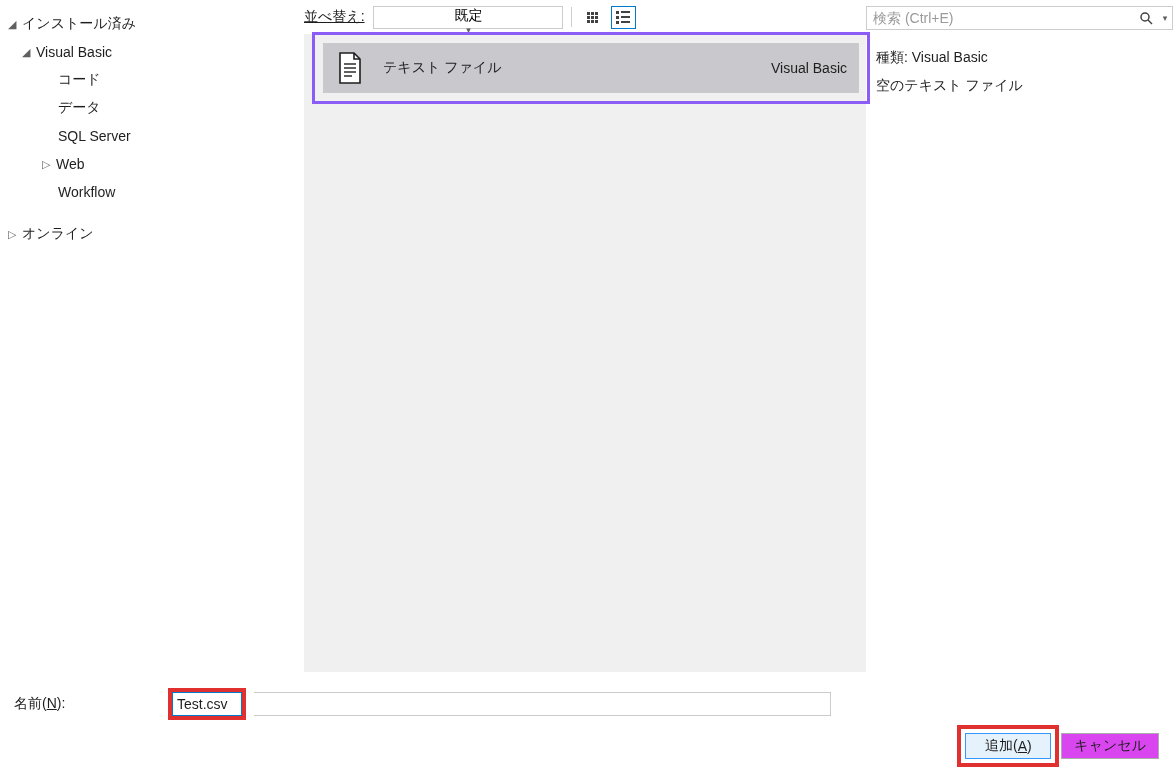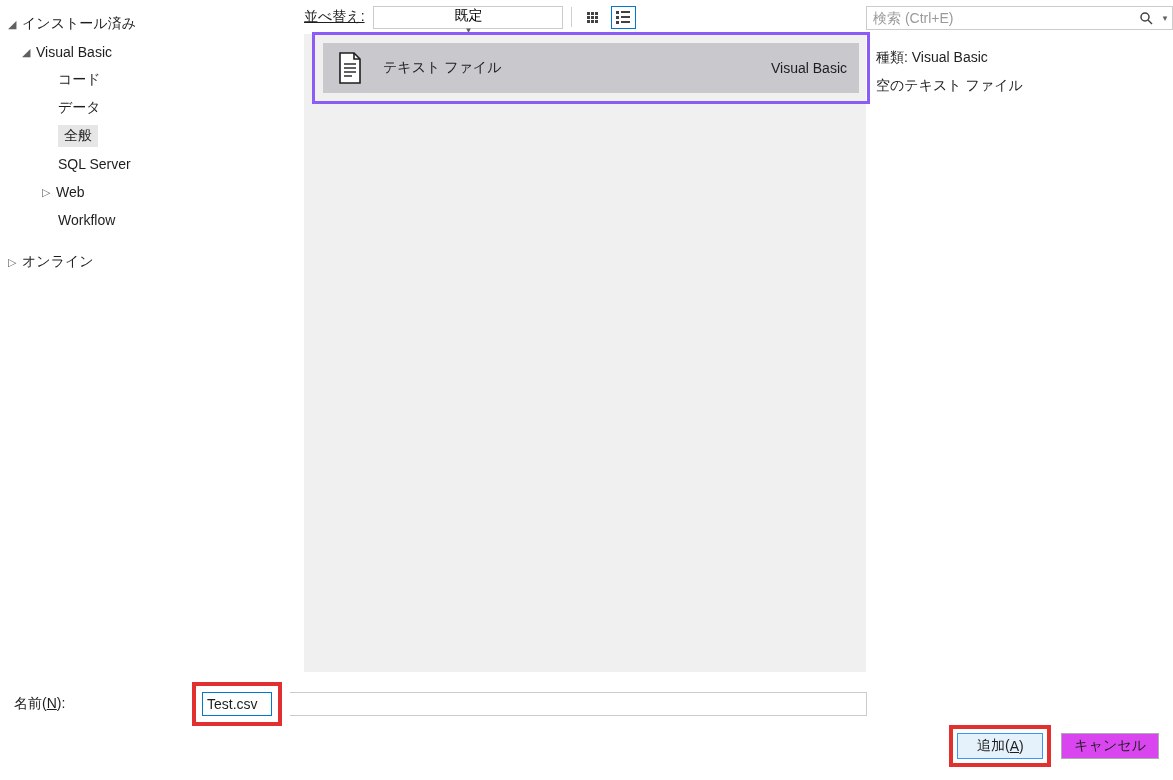--- a/index.html
+++ b/index.html
@@ -214,36 +214,34 @@
       align-items: center;
       height: 40px;
       gap: 4px;
     }
     .name-label {
       width: 150px;
       color: #1e1e1e;
     }
     .name-input-highlight {
       border: 4px solid #e03030;
-      padding: 6px;
-      margin-left: 24px;
     }
     .name-input {
       width: 70px;
       height: 24px;
       border: 1px solid #007acc;
       padding: 0 4px;
       outline: none;
       color: #1e1e1e;
     }
     .button-row {
       display: flex;
       justify-content: flex-end;
       align-items: center;
-      gap: 10px;
+      gap: 2px;
       height: 44px;
       padding-right: 0;
     }
     .btn {
       height: 26px;
       min-width: 86px;
       border: 1px solid #acacac;
       background: #d946ef;
       display: flex;
       align-items: center;
@@ -280,23 +278,20 @@
       </div>
       <div class="tree-item level-1">
         <span class="arrow">◢</span>
         <span>Visual Basic</span>
       </div>
       <div class="tree-item level-2">
         <span>コード</span>
       </div>
       <div class="tree-item level-2">
         <span>データ</span>
-      </div>
-      <div class="tree-item level-2">
-        <span class="label-wrapper selected-bg"><span>全般</span></span>
       </div>
       <div class="tree-item level-2">
         <span>SQL Server</span>
       </div>
       <div class="tree-item level-2 has-arrow">
         <span class="arrow">▷</span>
         <span>Web</span>
       </div>
       <div class="tree-item level-2">
         <span>Workflow</span>

